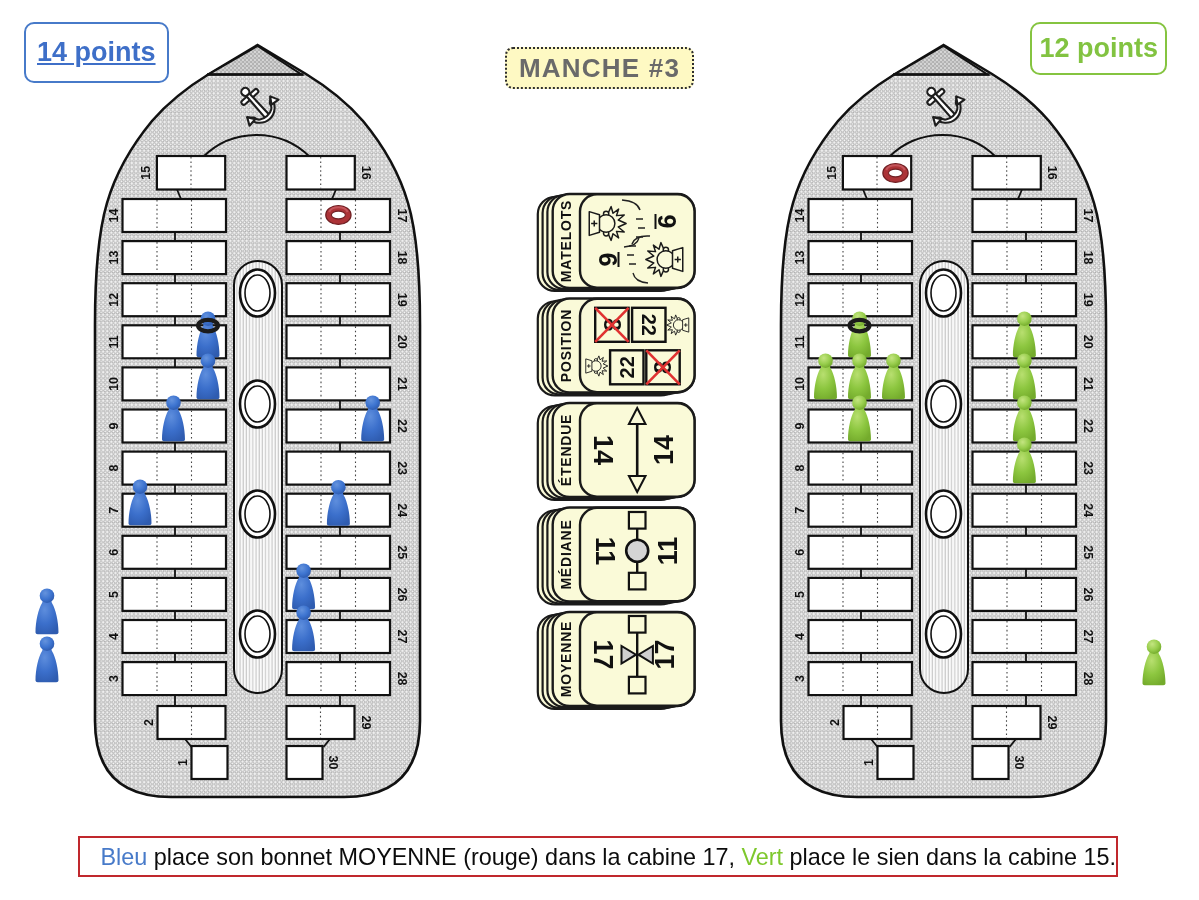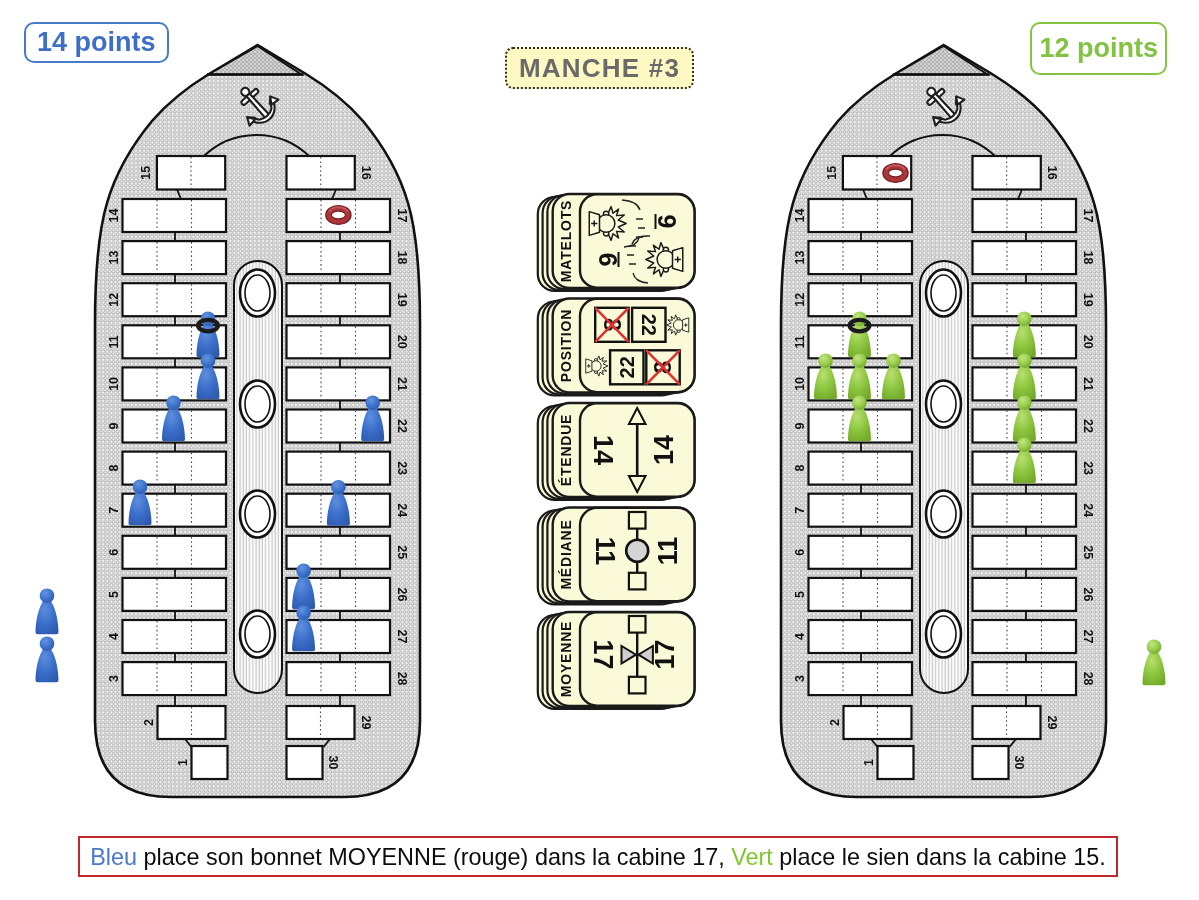--- a/index.html
+++ b/index.html
@@ -1,23 +1,23 @@
 <!DOCTYPE html>
 <html><head><meta charset="utf-8">
 <style>
 html,body{margin:0;padding:0;width:1199px;height:900px;background:#fff;overflow:hidden;
 font-family:"Liberation Sans",sans-serif;}
 svg{position:absolute;left:0;top:0;}
 .badge{position:absolute;font-weight:bold;font-size:27px;padding:2px 12px;border-radius:10px;background:#fff;line-height:33px;}
-#bluept{left:24px;top:22px;color:#3e6fc8;border:2.5px solid #477ac9;padding:2px 11px;}
+#bluept{left:24px;top:22px;color:#3e6fc8;border:2.5px solid #477ac9;padding:12px 11px;text-decoration:underline;}
 #greenpt{left:auto;right:32px;top:22px;color:#82c341;border:2.5px solid #85c440;padding:8px 7px;}
 #manche{position:absolute;left:505px;top:47px;font-weight:bold;font-size:26px;color:#6a6a6a;
 border:2.5px dotted #2e2e2e;border-radius:8px;background:#fef9c3;padding:2px 12px;line-height:34px;letter-spacing:1.2px;}
 #banner{position:absolute;left:78px;top:836px;width:1036px;height:37px;border:2.5px solid #c0282d;background:#fff;
-font-size:23.4px;color:#0c0c0c;text-align:center;line-height:39px;white-space:nowrap;}
+font-size:23.4px;color:#0c0c0c;text-align:right;line-height:39px;white-space:nowrap;}
 </style></head>
 <body>
 <svg width="1199" height="900" viewBox="0 0 1199 900" font-family="Liberation Sans, sans-serif">
 <defs>
 <pattern id="hullpat" width="4.1" height="4.1" patternUnits="userSpaceOnUse">
 <rect width="4.1" height="4.1" fill="#efefef"></rect>
 <circle cx="2" cy="2" r="1.35" fill="#fdfdfd" stroke="#a6a6a6" stroke-width="0.85"></circle>
 </pattern>
 <pattern id="bowpat" width="4" height="4" patternUnits="userSpaceOnUse">
 <rect width="4" height="4" fill="#d6d6d6"></rect>

